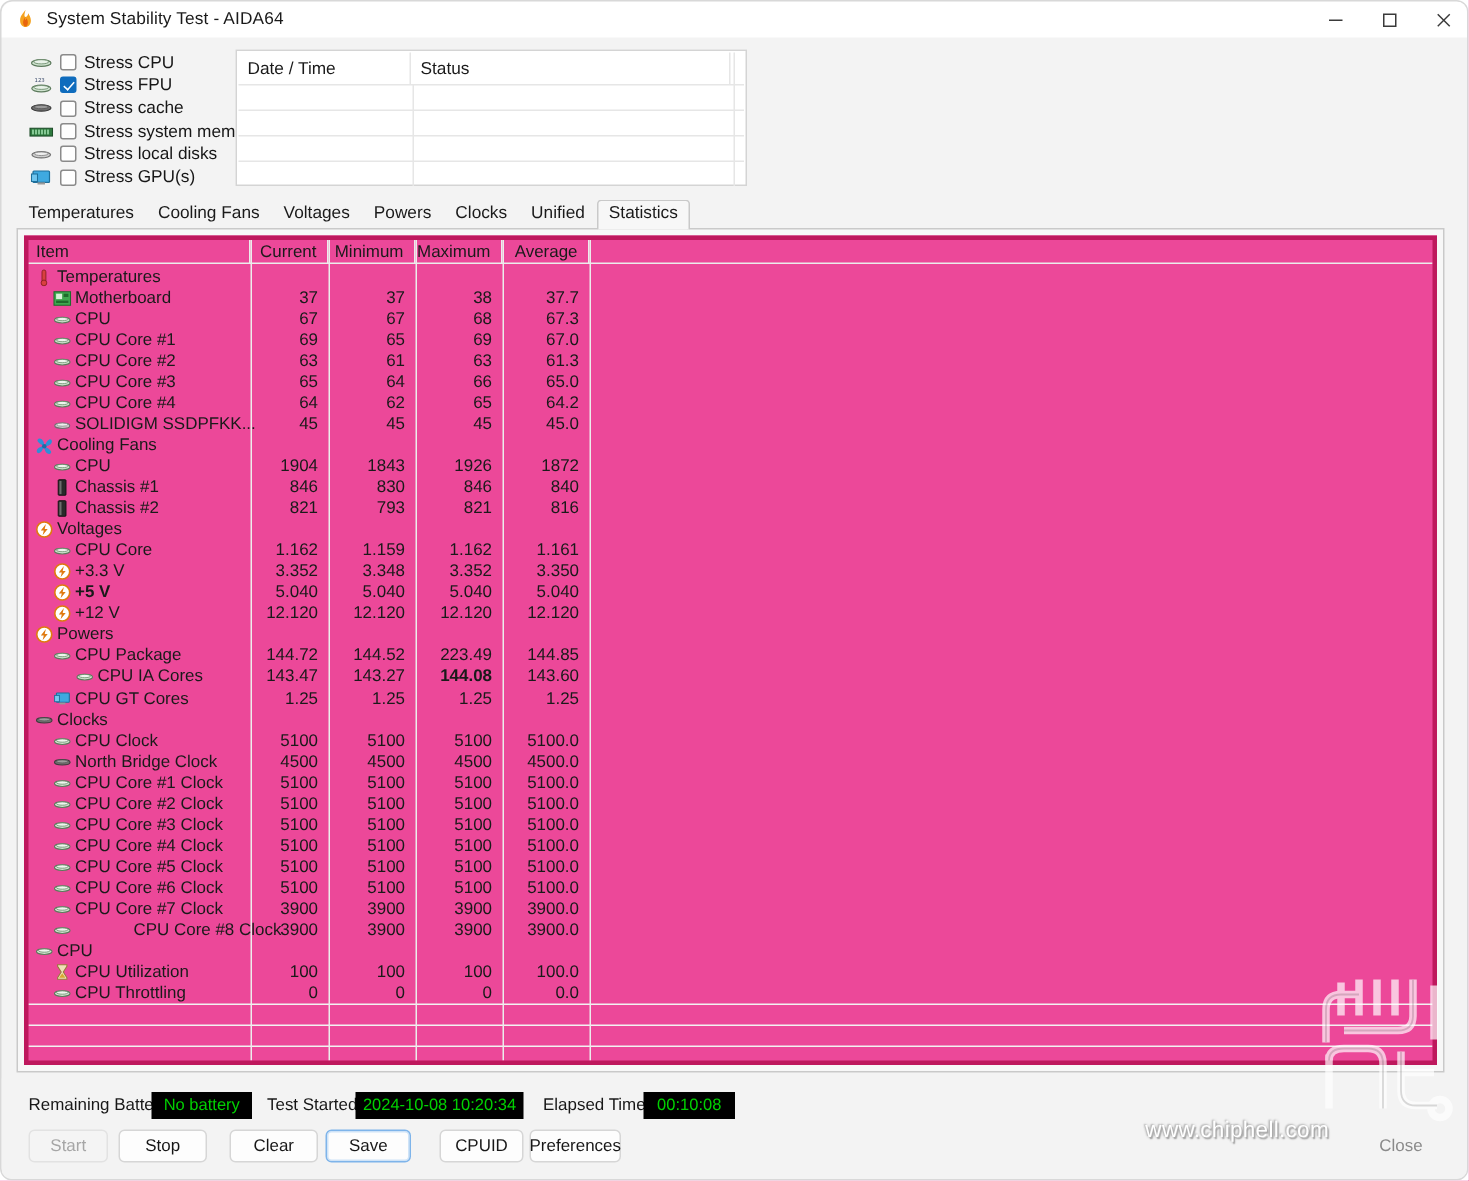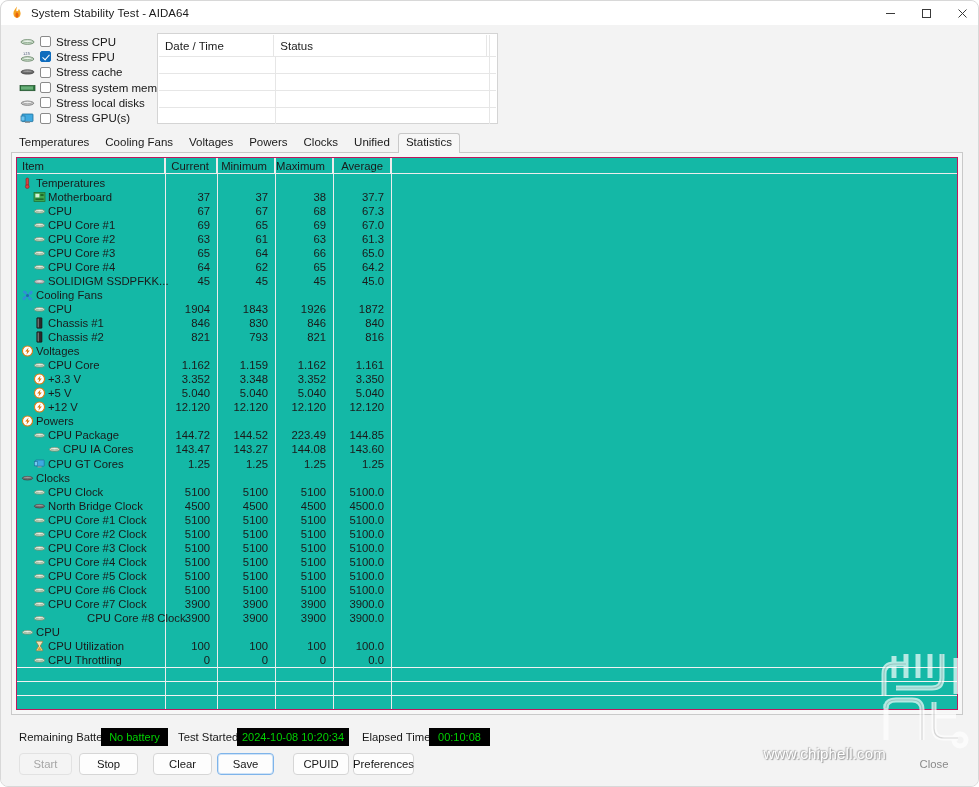--- a/index.html
+++ b/index.html
@@ -131,22 +131,22 @@
   .statspanel {
     position: absolute; left: 10px; top: 151px;
     width: 952px; height: 563px;
     background: #f7f7f7;
     border: 1px solid #c9c9c9;
     padding: 4px;
   }
   .grid {
     position: relative;
     width: 100%; height: 100%;
-    background: #14b8a6;
-    border: 1px solid #be185d;
+    background: #ec4899;
+    border: 3px solid #be185d;
     overflow: hidden;
     padding-left: 28px;
   }
   .grid-hdr {
     position: absolute; left: 0; top: 0; height: 16px; width: 100%;
     border-bottom: 1px solid #ececec;
     z-index: 2;
   }
   .hc {
     position: absolute; top: 0; height: 16px;
@@ -571,21 +571,21 @@
                   <path d="M7.6 2.4 L4.2 6.6 L6.2 6.6 L5.4 9.8 L8.8 5.6 L6.8 5.6 Z" fill="#e07a10"></path>
                 </svg></span>
               <span>+3.3 V</span>
             </div>
             <div class="cell" style="left: 148px; width: 52px;">3.352</div>
             <div class="cell" style="left: 200px; width: 58px;">3.348</div>
             <div class="cell" style="left: 258px; width: 58px;">3.352</div>
             <div class="cell" style="left: 316px; width: 58px;">3.350</div>
           </div>
           <div class="row" style="top: 228.3px;">
-            <div class="lbl" style="left: 16px;">
+            <div class="lbl" style="left: 16px; font-weight: bold;">
               <span class="ricon"><svg width="13" height="12" viewBox="0 0 13 12">
                   <circle cx="6.5" cy="6" r="5" fill="#ffffff" stroke="#e07a10" stroke-width="1.1"></circle>
                   <path d="M7.6 2.4 L4.2 6.6 L6.2 6.6 L5.4 9.8 L8.8 5.6 L6.8 5.6 Z" fill="#e07a10"></path>
                 </svg></span>
               <span>+5 V</span>
             </div>
             <div class="cell" style="left: 148px; width: 52px;">5.040</div>
             <div class="cell" style="left: 200px; width: 58px;">5.040</div>
             <div class="cell" style="left: 258px; width: 58px;">5.040</div>
             <div class="cell" style="left: 316px; width: 58px;">5.040</div>
@@ -632,21 +632,21 @@
           <div class="row" style="top: 284.4px;">
             <div class="lbl" style="left: 31px;">
               <span class="ricon"><svg width="13" height="12" viewBox="0 0 13 12">
                   <ellipse cx="6.5" cy="6.4" rx="5.2" ry="1.9" fill="#cfe3cf" stroke="#5c7a5c" stroke-width="0.7"></ellipse>
                   <ellipse cx="6.5" cy="5.7" rx="3.9" ry="1.1" fill="#eef6ee" stroke="#6f8f6f" stroke-width="0.55"></ellipse>
                 </svg></span>
               <span>CPU IA Cores</span>
             </div>
             <div class="cell" style="left: 148px; width: 52px;">143.47</div>
             <div class="cell" style="left: 200px; width: 58px;">143.27</div>
-            <div class="cell" style="left: 258px; width: 58px;">144.08</div>
+            <div class="cell" style="left: 258px; width: 58px; font-weight: bold;">144.08</div>
             <div class="cell" style="left: 316px; width: 58px;">143.60</div>
           </div>
           <div class="row" style="top: 298.5px;">
             <div class="lbl" style="left: 16px;">
               <span class="ricon"><svg width="13" height="12" viewBox="0 0 13 12">
                   <rect x="2.6" y="2" width="8.6" height="6.2" rx="0.5" fill="#3fa9e0" stroke="#1d6f9b" stroke-width="0.7"></rect>
                   <rect x="1.4" y="3.6" width="3.2" height="4.2" fill="#77c9ef" stroke="#1d6f9b" stroke-width="0.6"></rect>
                   <rect x="4.6" y="8.4" width="4" height="1.2" fill="#9a9a9a"></rect>
                 </svg></span>
               <span>CPU GT Cores</span>

